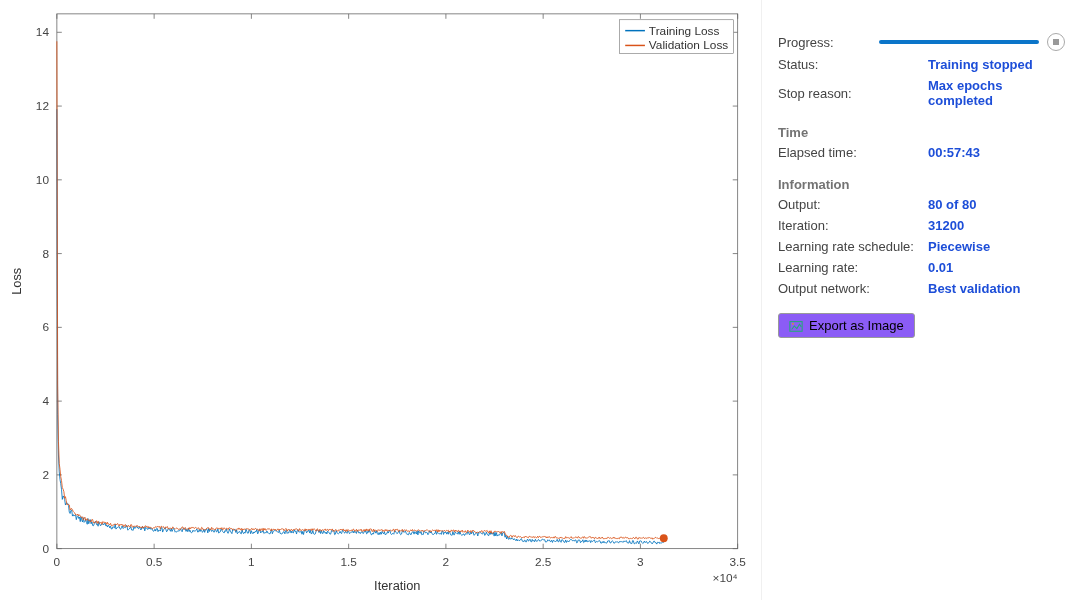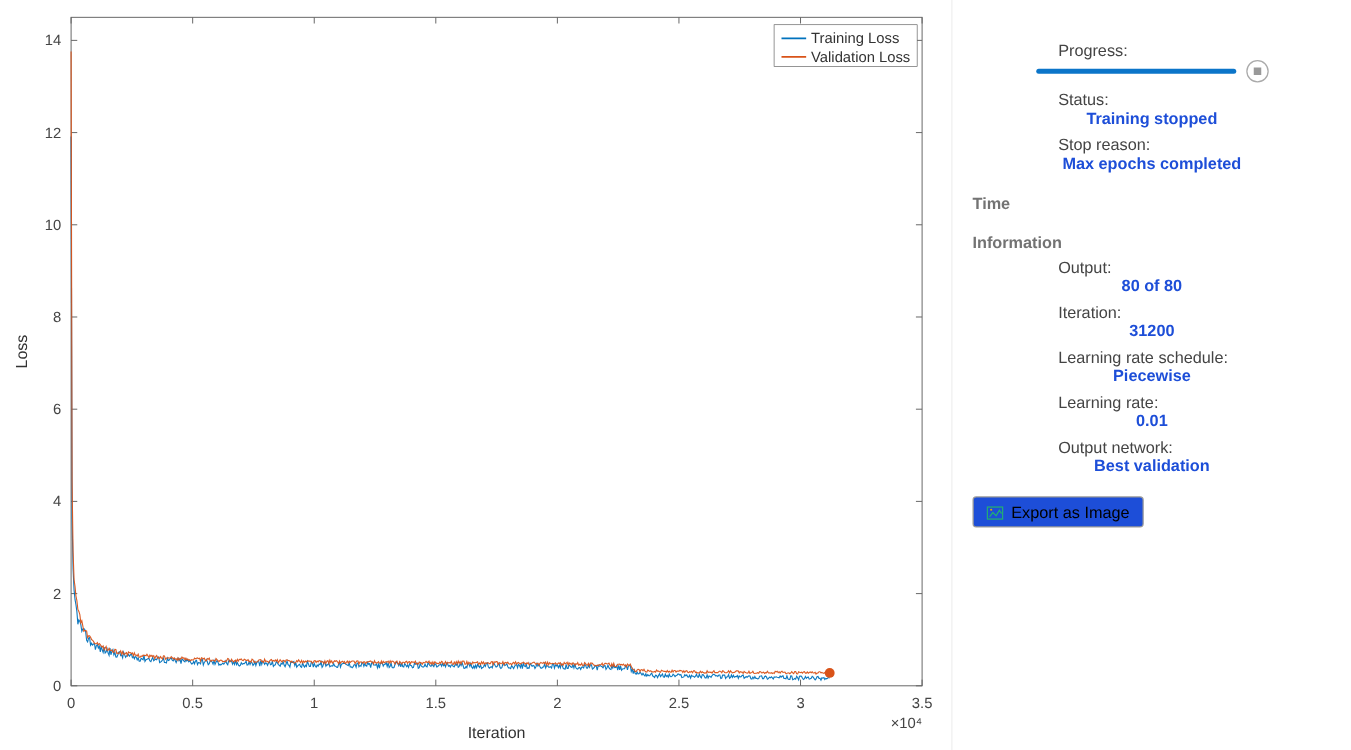--- a/index.html
+++ b/index.html
@@ -33,21 +33,20 @@
   .info-pane {
     width: 320px;
     padding: 30px 16px 16px 16px;
     box-sizing: border-box;
     border-left: 1px solid #f0f0f0;
   }
   .row {
     display: flex;
     padding: 3px 0;
     align-items: center;
-    flex-direction: column;
   }
   .label {
     width: 150px;
     color: #444;
   }
   .value {
     flex: 1;
     color: #1d4ed8;
     font-weight: bold;
   }
@@ -86,21 +85,21 @@
     background: #999;
   }
   .export-btn {
     margin-top: 14px;
     display: inline-flex;
     align-items: center;
     gap: 6px;
     padding: 4px 10px;
     border: 1px solid #999;
     border-radius: 3px;
-    background: #1d4ed8;
+    background: #8b5cf6;
     cursor: pointer;
     font-size: 13px;
   }
   .export-icon {
     width: 14px;
     height: 14px;
   }
   .axis-text {
     font-size: 12px;
     fill: #444;
@@ -205,20 +204,24 @@
     </div>
 
     <div class="row">
       <div class="label">Stop reason:</div>
       <div class="value">Max epochs completed</div>
     </div>
 
     <div class="section-head">Time</div>
 
 
+    <div class="row">
+      <div class="label">Elapsed time:</div>
+      <div class="value">00:57:43</div>
+    </div>
 
     <div class="section-head">Information</div>
 
     <div class="row">
       <div class="label">Output:</div>
       <div class="value">80 of 80</div>
     </div>
 
     <div class="row">
       <div class="label">Iteration:</div>

